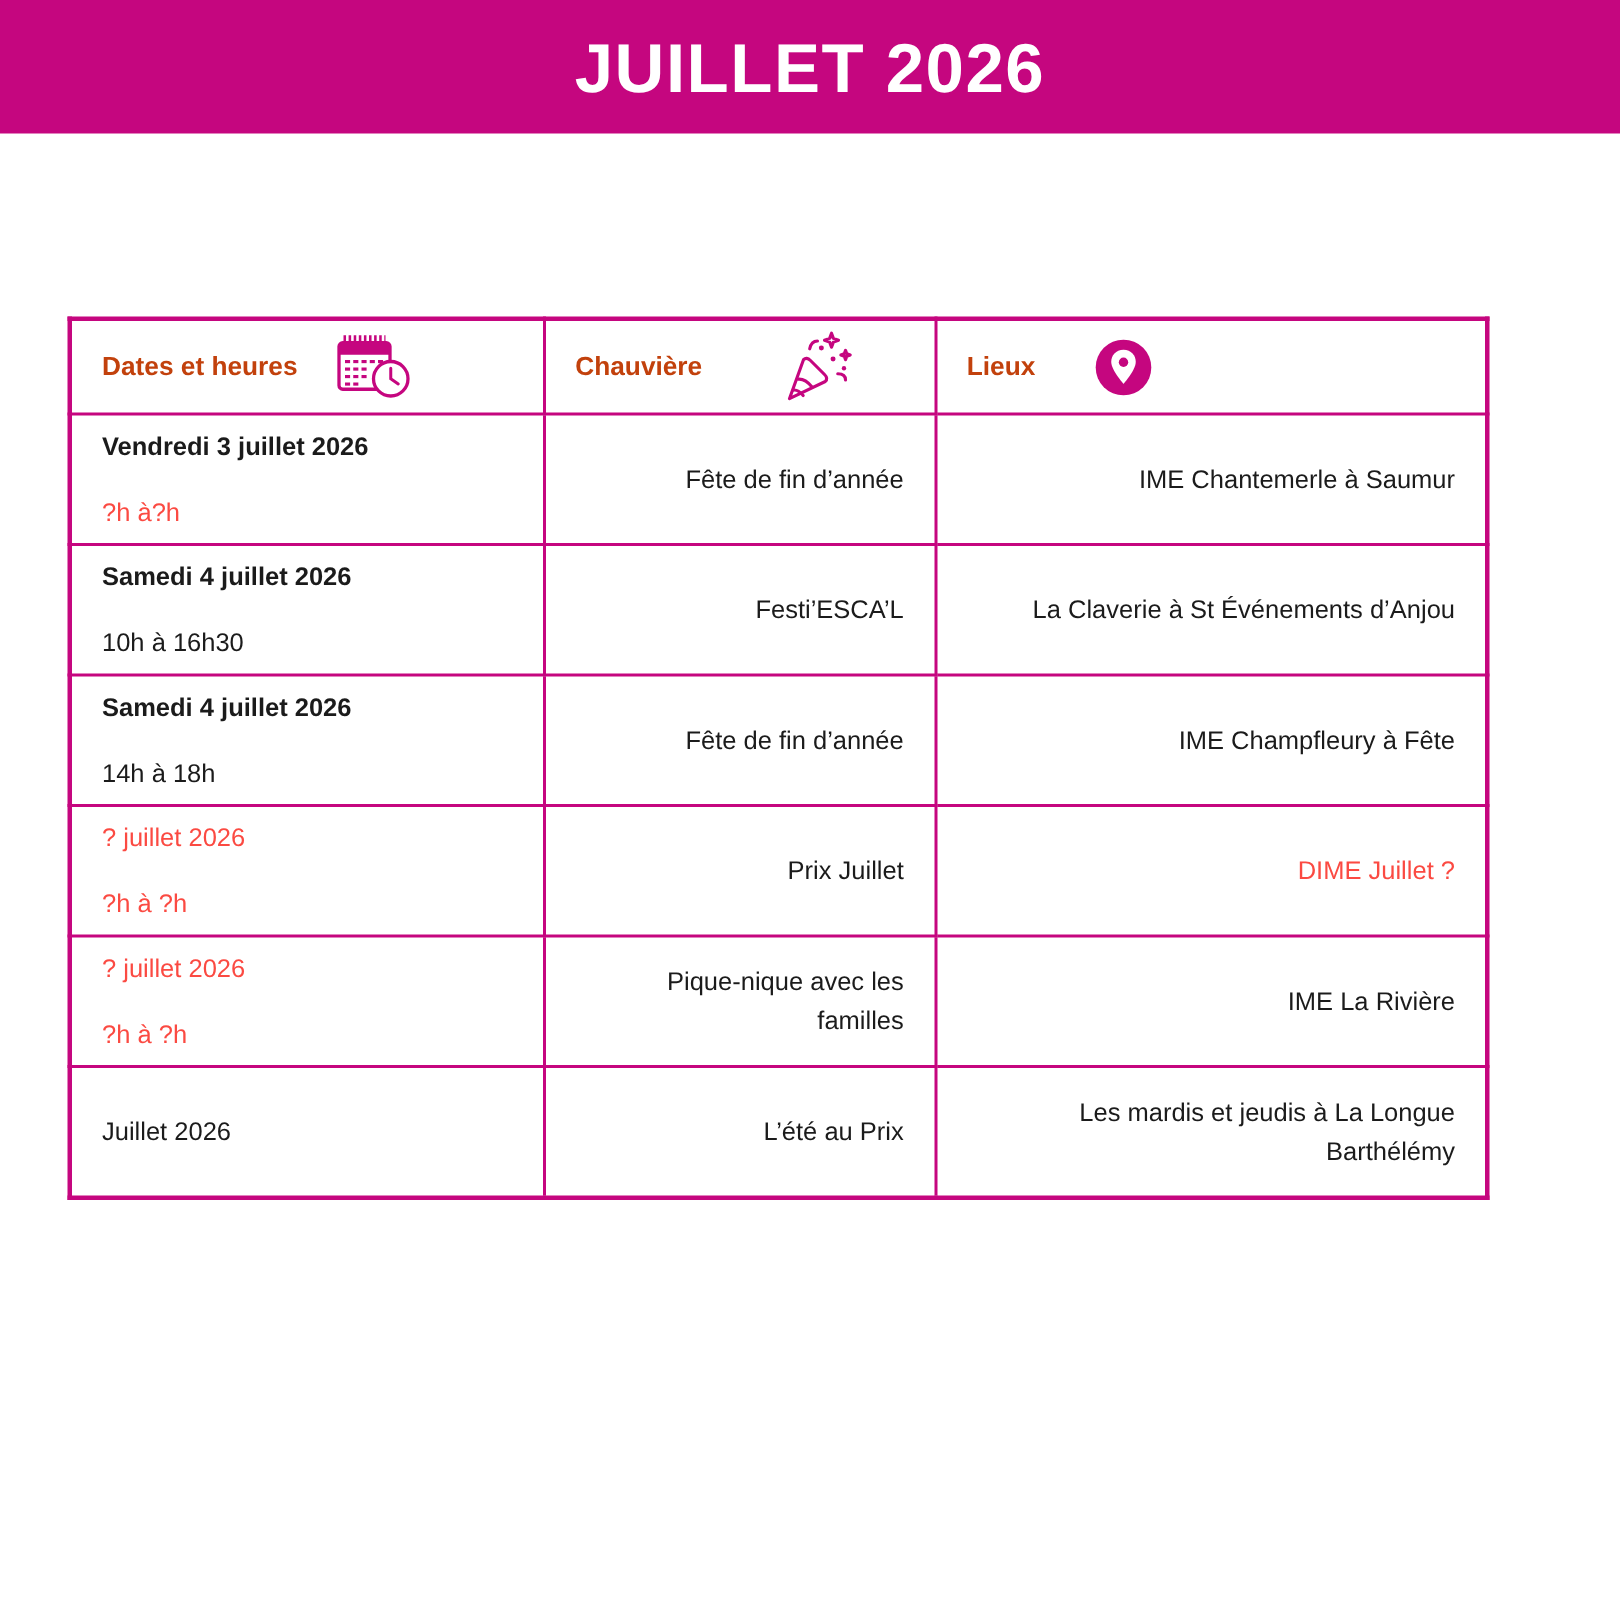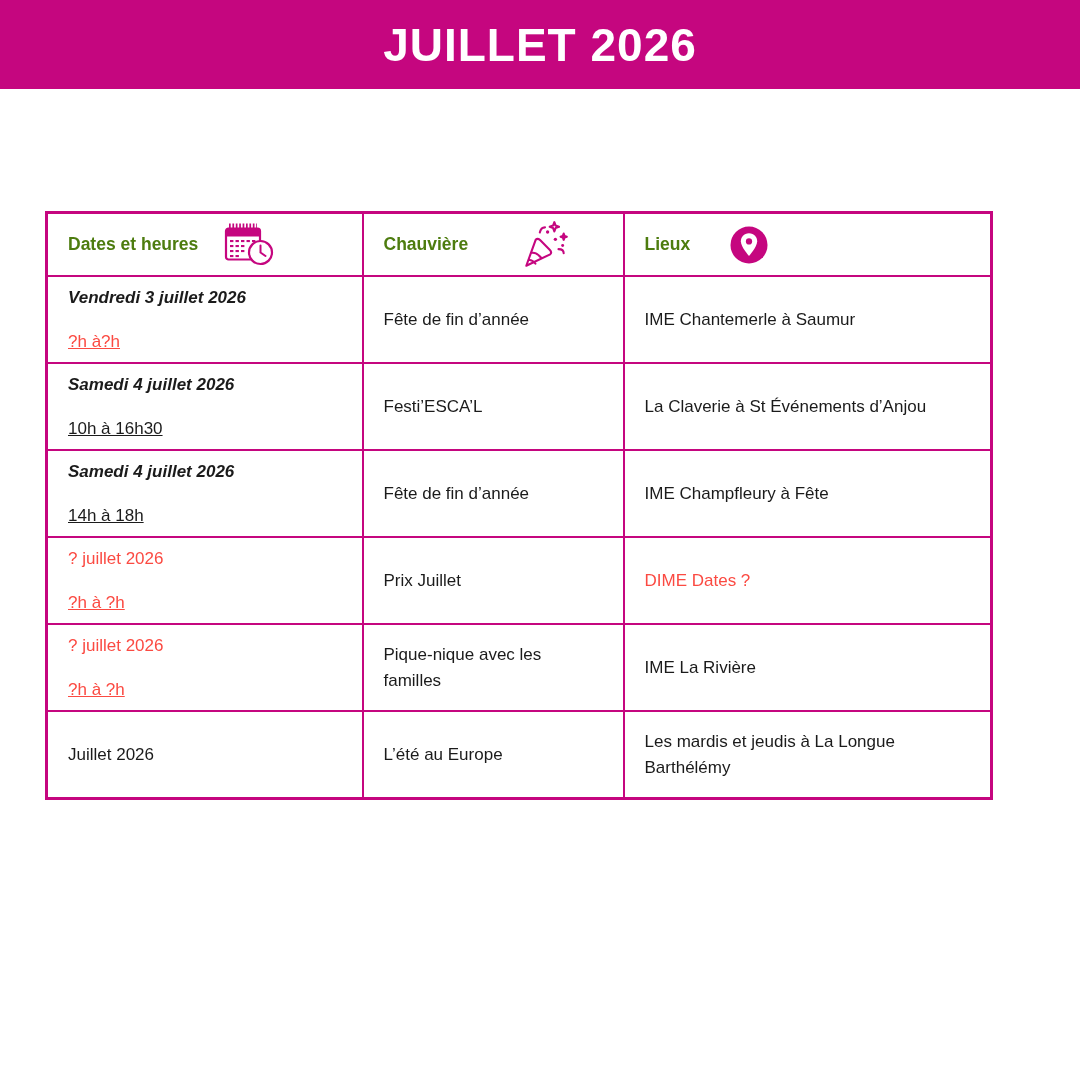--- a/index.html
+++ b/index.html
@@ -20,30 +20,30 @@
     border:3px solid var(--accent);
   }
   th,td{
     border:2.5px solid var(--accent);
     padding:0 20px;vertical-align:middle;text-align:left;
     font-size:17px;line-height:1.5;background:#ffffff;
   }
   th{height:61px;font-size:17.5px;}
   td{height:85px;}
   .hdr{display:flex;align-items:center;}
-  .hdr .hdr-label{font-weight:bold;color:#4d7c0f;}
+  .hdr .hdr-label{font-weight:bold;color:#c2410c;}
   .hdr svg{flex:0 0 auto;}
   .gap-cal{margin-left:26px;}
   .gap-pop{margin-left:52px;}
   .gap-pin{margin-left:40px;}
   .date-line1{display:block;}
-  .date-line1.bold{font-weight:bold;font-style:italic;}
-  .date-line2{display:block;margin-top:19px;text-decoration:underline;}
+  .date-line1.bold{font-weight:bold;}
+  .date-line2{display:block;margin-top:19px;}
   .alert{color:var(--alert);}
-  .event-text,.place-text{display:block;}
+  .event-text,.place-text{display:block;text-align:right;}
 </style>
 </head>
 <body style="--accent: #C5067F; --alert: #FB4A42;">
 
 <div class="top-band">
   <h1>JUILLET 2026</h1>
 </div>
 
 <table class="events">
   <colgroup>
@@ -155,21 +155,21 @@
 
   <tr>
     <td>
       <span class="date-line1 alert">? juillet 2026</span>
       <span class="date-line2 alert">?h à ?h</span>
     </td>
     <td>
       <span class="event-text">Prix Juillet</span>
     </td>
     <td>
-      <span class="place-text alert">DIME Dates ?</span>
+      <span class="place-text alert">DIME Juillet ?</span>
     </td>
   </tr>
 
   <tr>
     <td>
       <span class="date-line1 alert">? juillet 2026</span>
       <span class="date-line2 alert">?h à ?h</span>
     </td>
     <td>
       <span class="event-text">Pique-nique avec les familles</span>
@@ -178,20 +178,20 @@
       <span class="place-text">IME La Rivière</span>
     </td>
   </tr>
 
   <tr>
     <td>
       <span class="date-line1">Juillet 2026</span>
 
     </td>
     <td>
-      <span class="event-text">L’été au Europe</span>
+      <span class="event-text">L’été au Prix</span>
     </td>
     <td>
       <span class="place-text">Les mardis et jeudis à La Longue Barthélémy</span>
     </td>
   </tr>
 </tbody>
 </table>
 
 </body></html>

